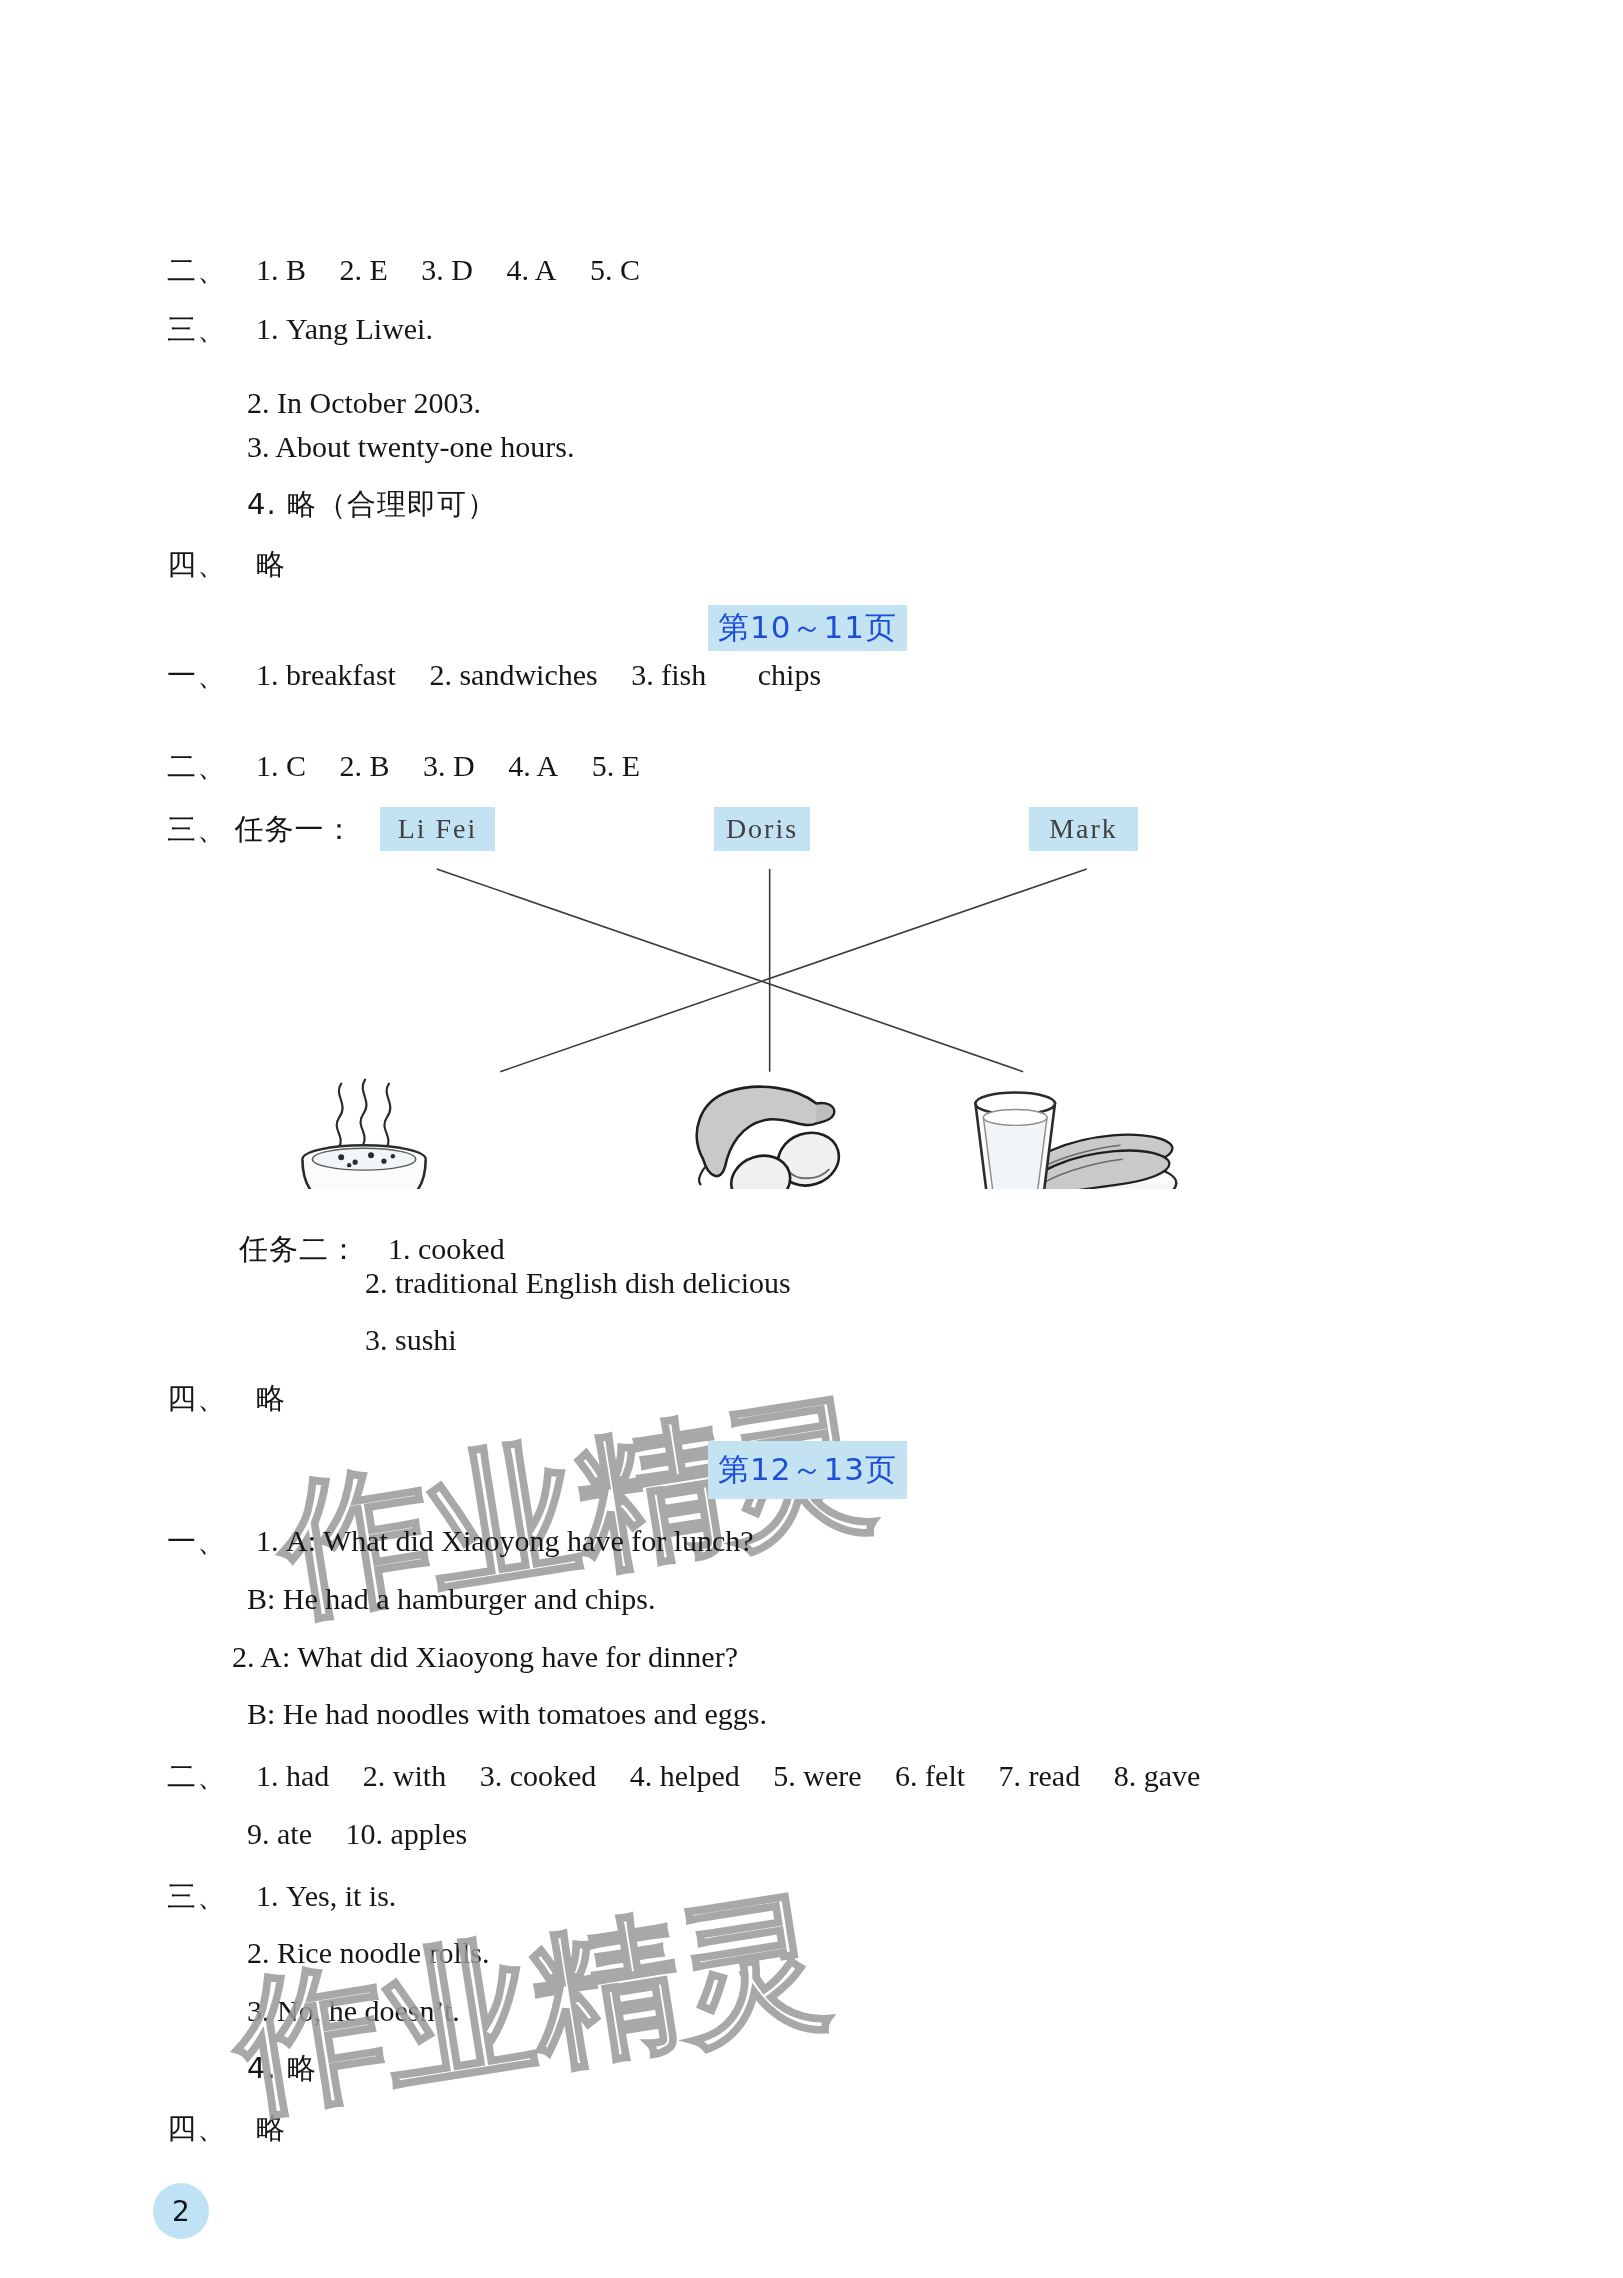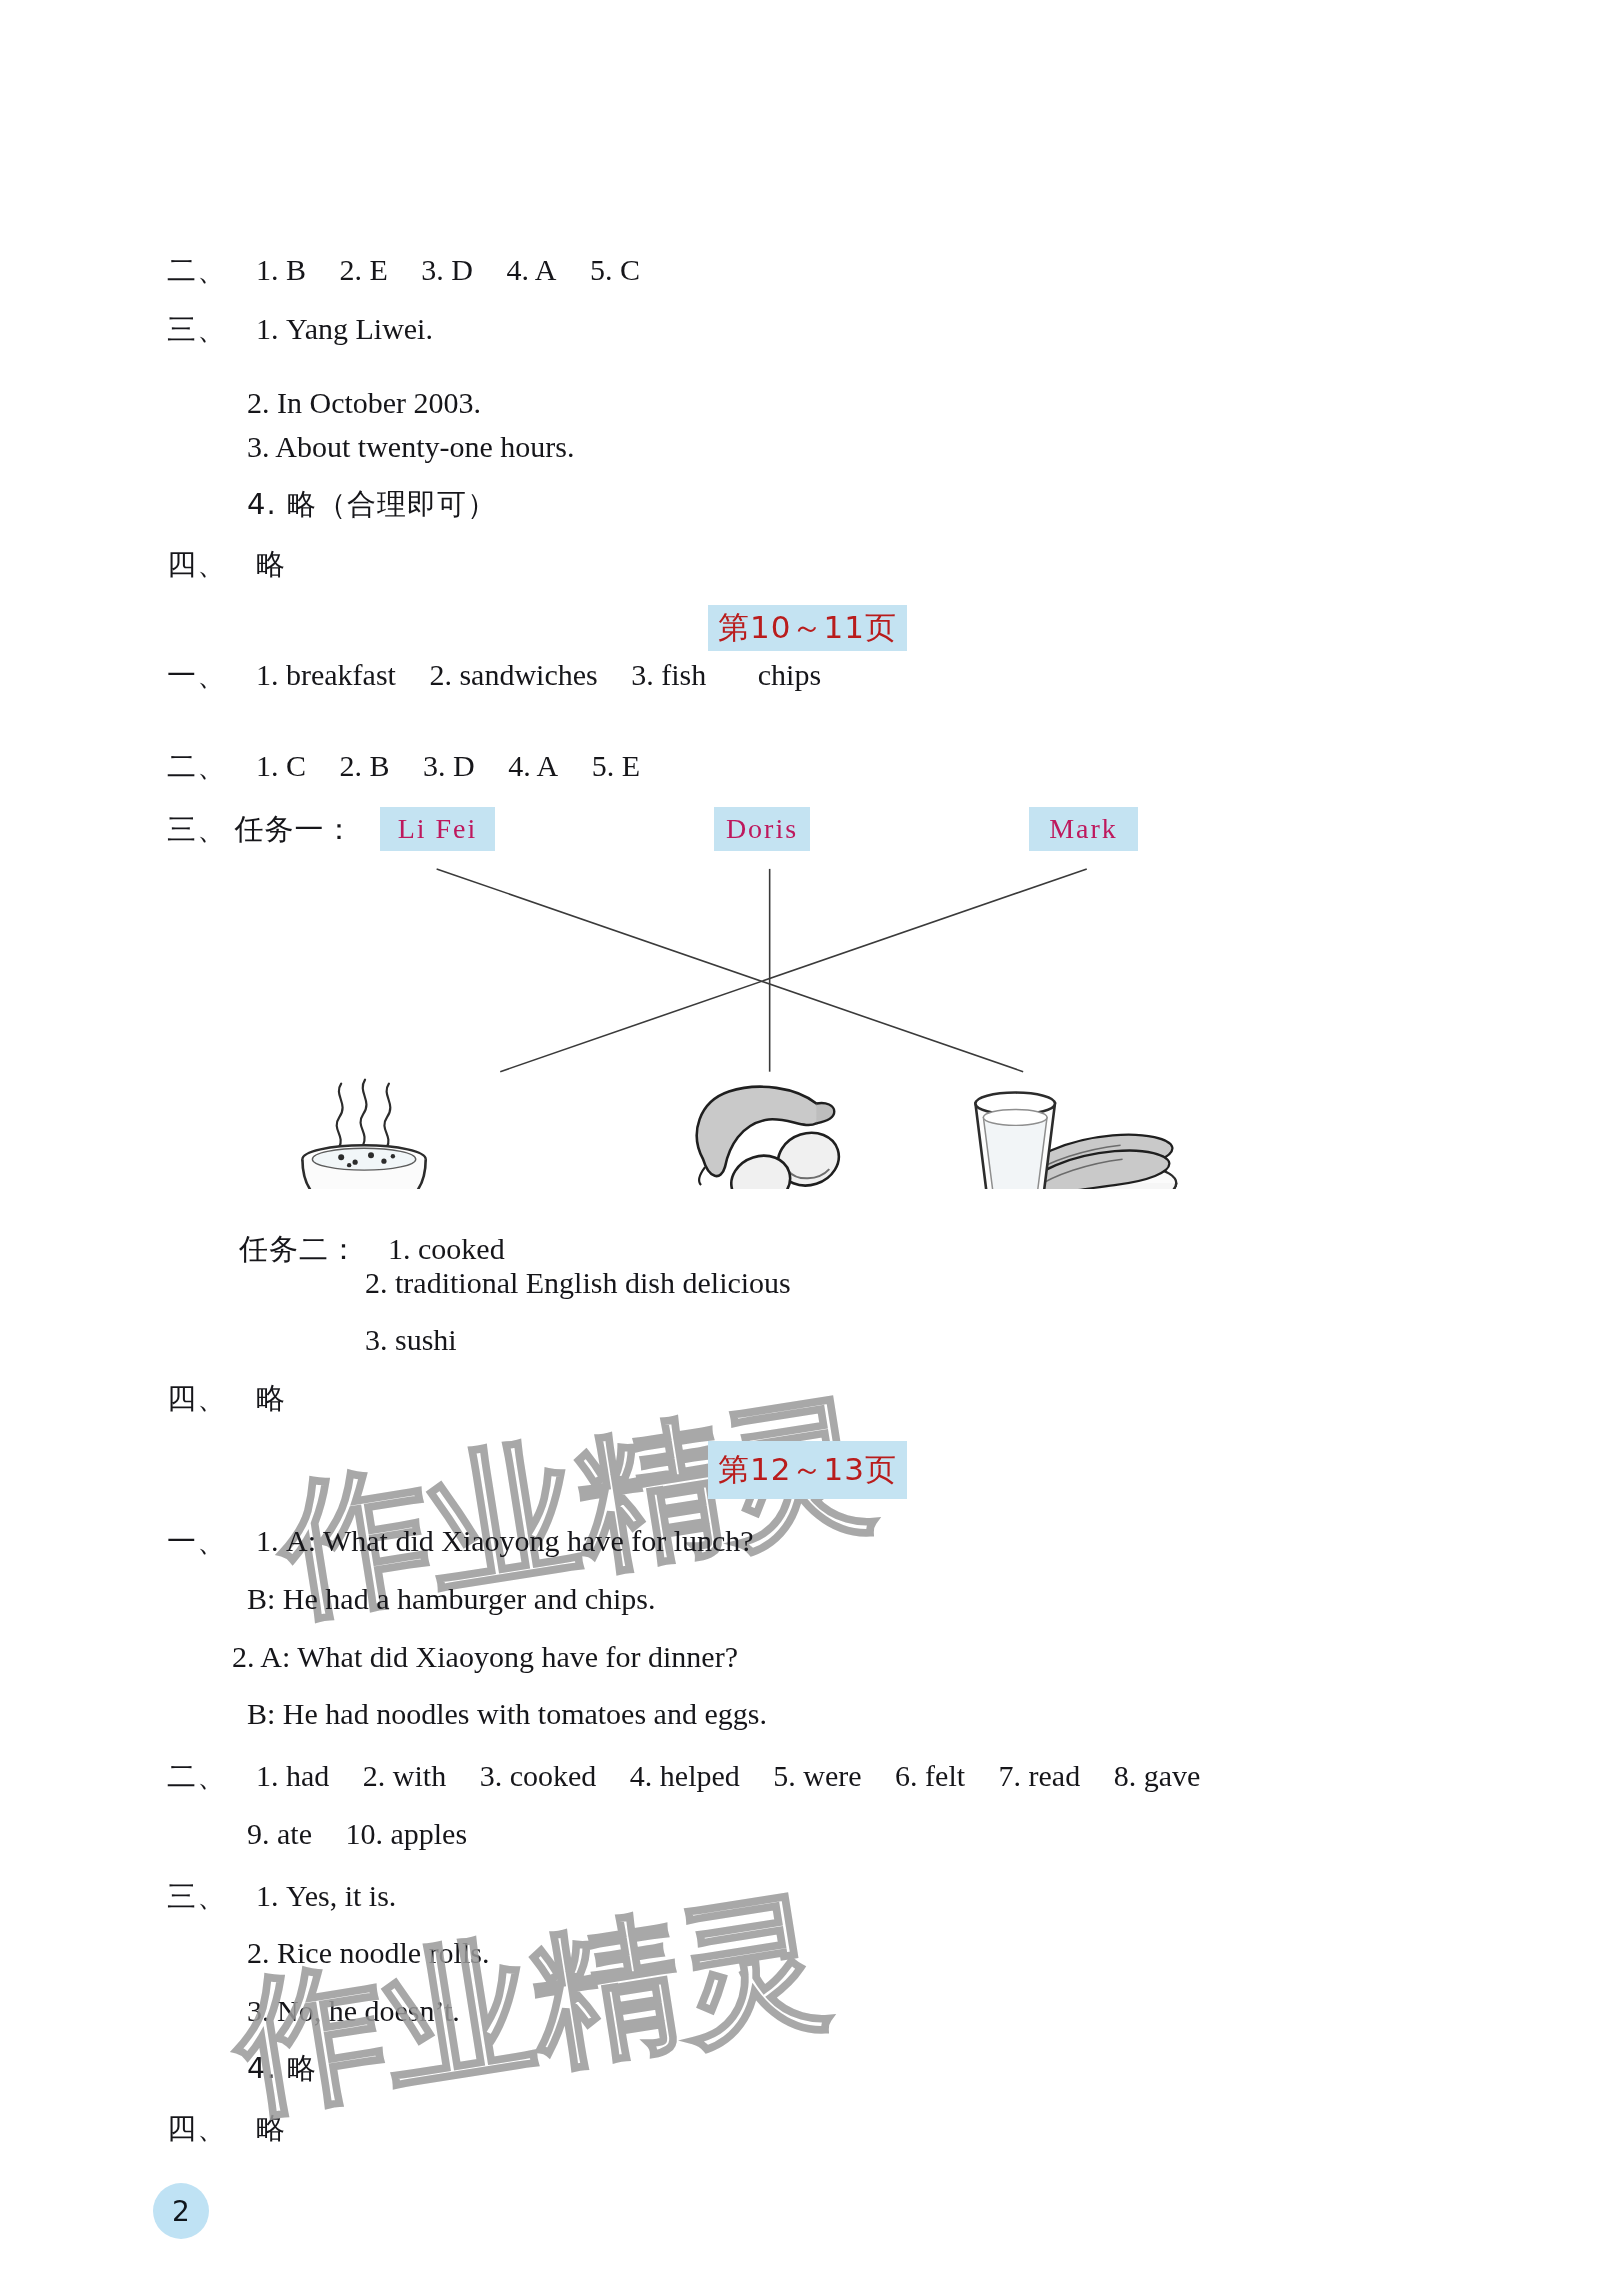--- a/index.html
+++ b/index.html
@@ -15,29 +15,29 @@
   .cnmark{font-family:"DejaVu Sans","Liberation Sans",sans-serif;font-size:29px;letter-spacing:1px;}
   .gap-s{display:inline-block;width:14px;}
   .gap-m{display:inline-block;width:26px;}
   .gap-l{display:inline-block;width:44px;}
 
   
   .banner{
     position:absolute;background:#c4e3f2;
     display:flex;align-items:center;justify-content:center;
     font-family:"DejaVu Sans","Liberation Sans",sans-serif;
-    font-size:31px;color:#b91c1c;letter-spacing:1px;
+    font-size:31px;color:#1d4ed8;letter-spacing:1px;
   }
 
   
   .chip{
     position:absolute;background:#c4e3f2;
     display:flex;align-items:center;justify-content:center;
     font-family:"Liberation Serif","DejaVu Serif",serif;
-    font-size:28px;color:#be185d;letter-spacing:2px;
+    font-size:28px;color:#404040;letter-spacing:2px;
   }
 
   
   .diagram{position:absolute;left:249px;top:851px;width:1095px;height:338px;}
   .diagram svg{display:block;width:100%;height:100%;}
 
   
   .pagenum{
     position:absolute;left:181px;top:2211px;width:56px;height:56px;
     transform:translate(-50%,-50%);

